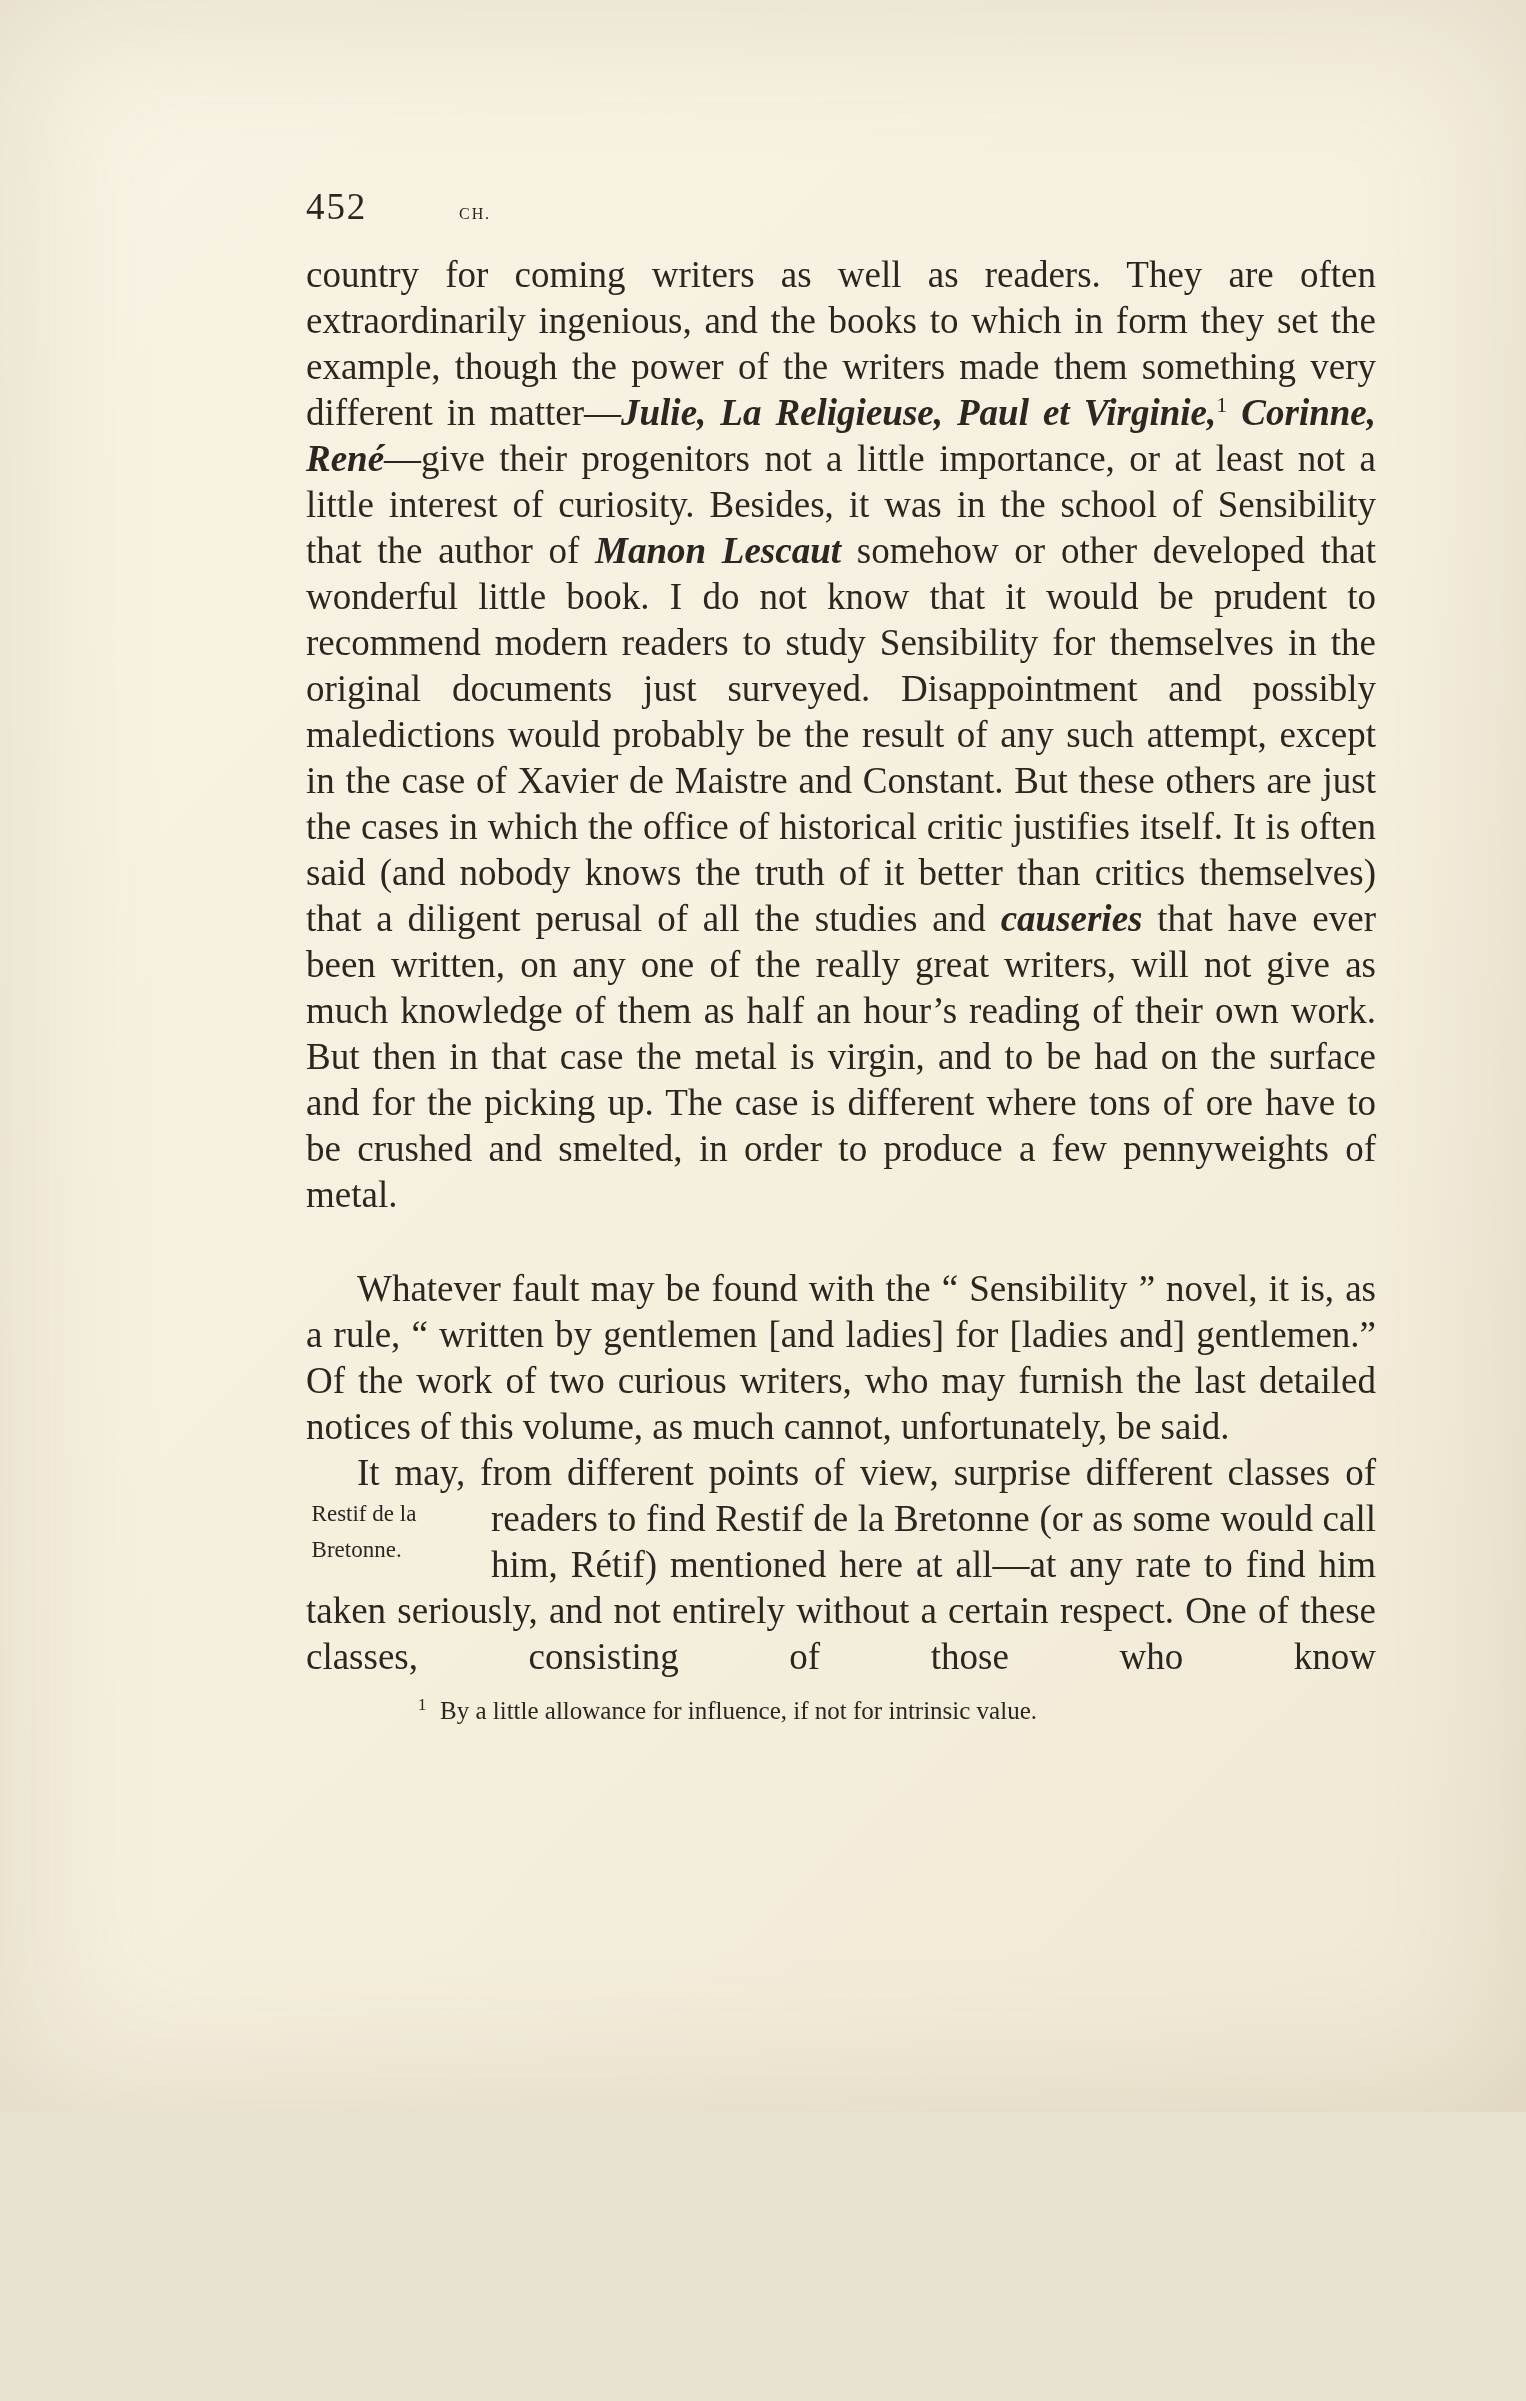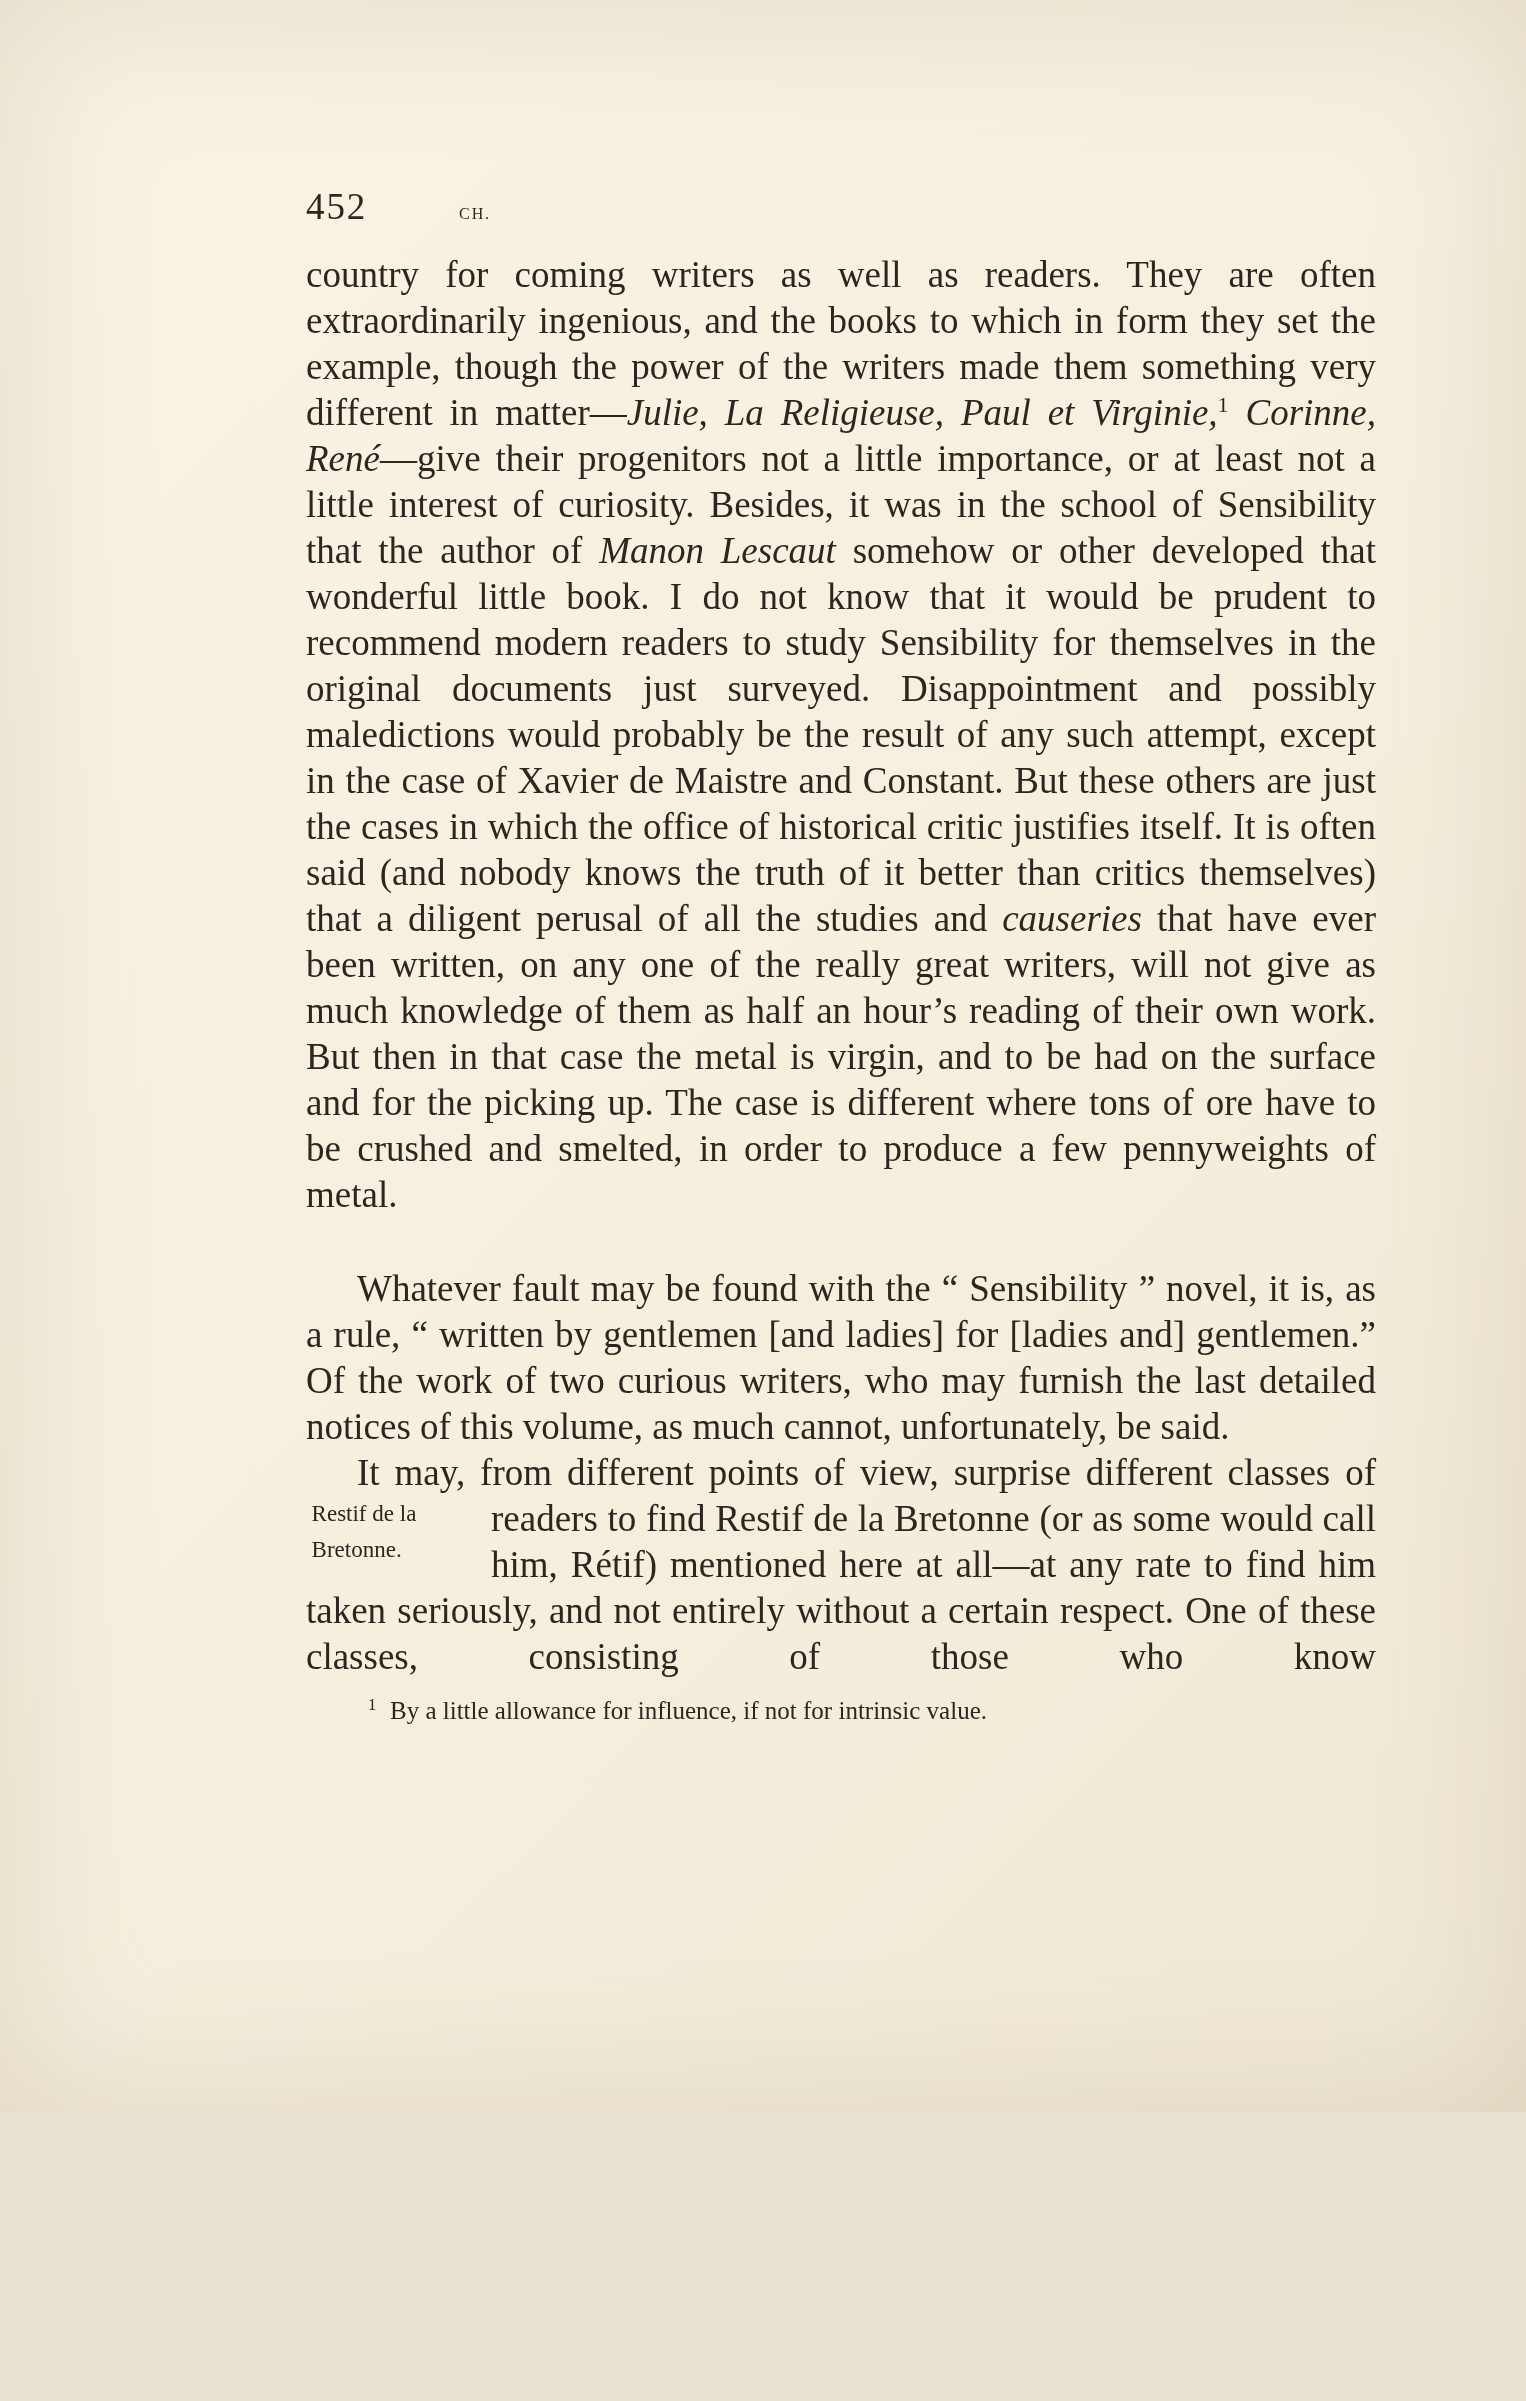--- a/index.html
+++ b/index.html
@@ -47,21 +47,21 @@
     text-align: right;
     font-size: 16px;
     letter-spacing: 1.9px;
   }
   .para {
     margin: 0;
     font-size: 37px;
     line-height: 46px;
     text-align: justify;
   }
-  .para .italic { font-style: italic; }
+  .para .italic { font-style: italic; font-weight: bold; }
   .para .plain { font-style: normal; }
   .indent { text-indent: 51px; }
   .space-before { margin-top: 48px; }
   .justify-last { text-align-last: justify; }
   sup.fn-ref {
     font-size: 22px;
     line-height: 0;
   }
   .sidenote {
     float: left;
@@ -69,21 +69,21 @@
     margin-right: 20.4px;
     padding-left: 5.6px;
     font-size: 23px;
     line-height: 36px;
     text-align: left;
     text-indent: 0;
     white-space: normal;
   }
   .footnote {
     margin-top: 15px;
-    margin-left: 62px;
+    margin-left: 112px;
     font-size: 25px;
     line-height: 31.5px;
   }
   .footnote sup {
     font-size: 16.7px;
     margin-right: 7.4px;
     line-height: 0;
   }
 </style>
 </head>

